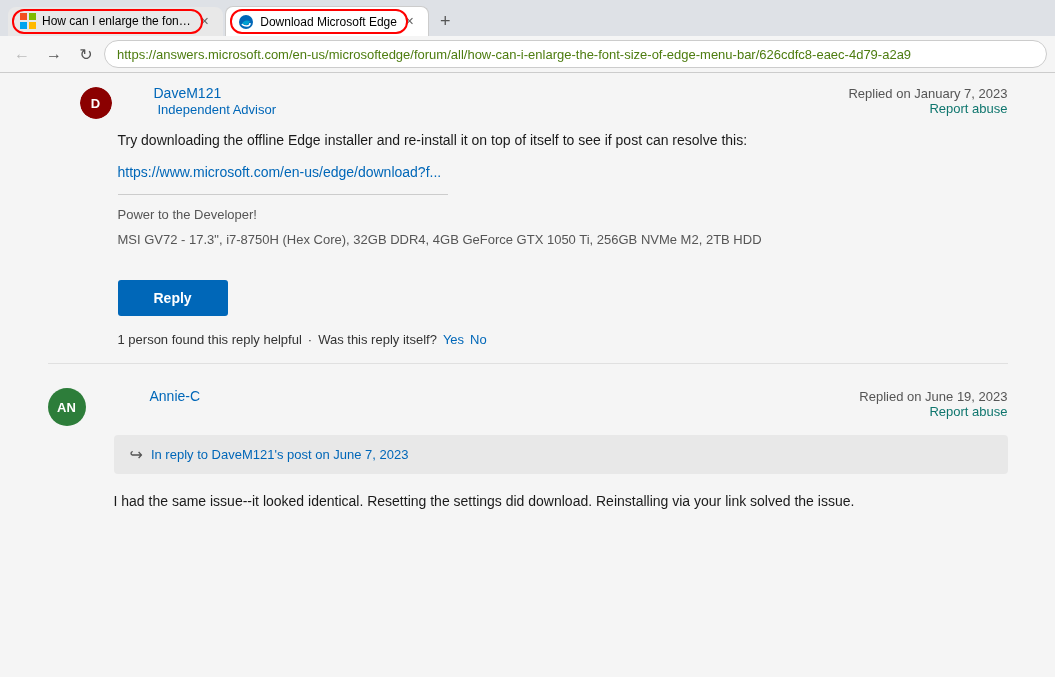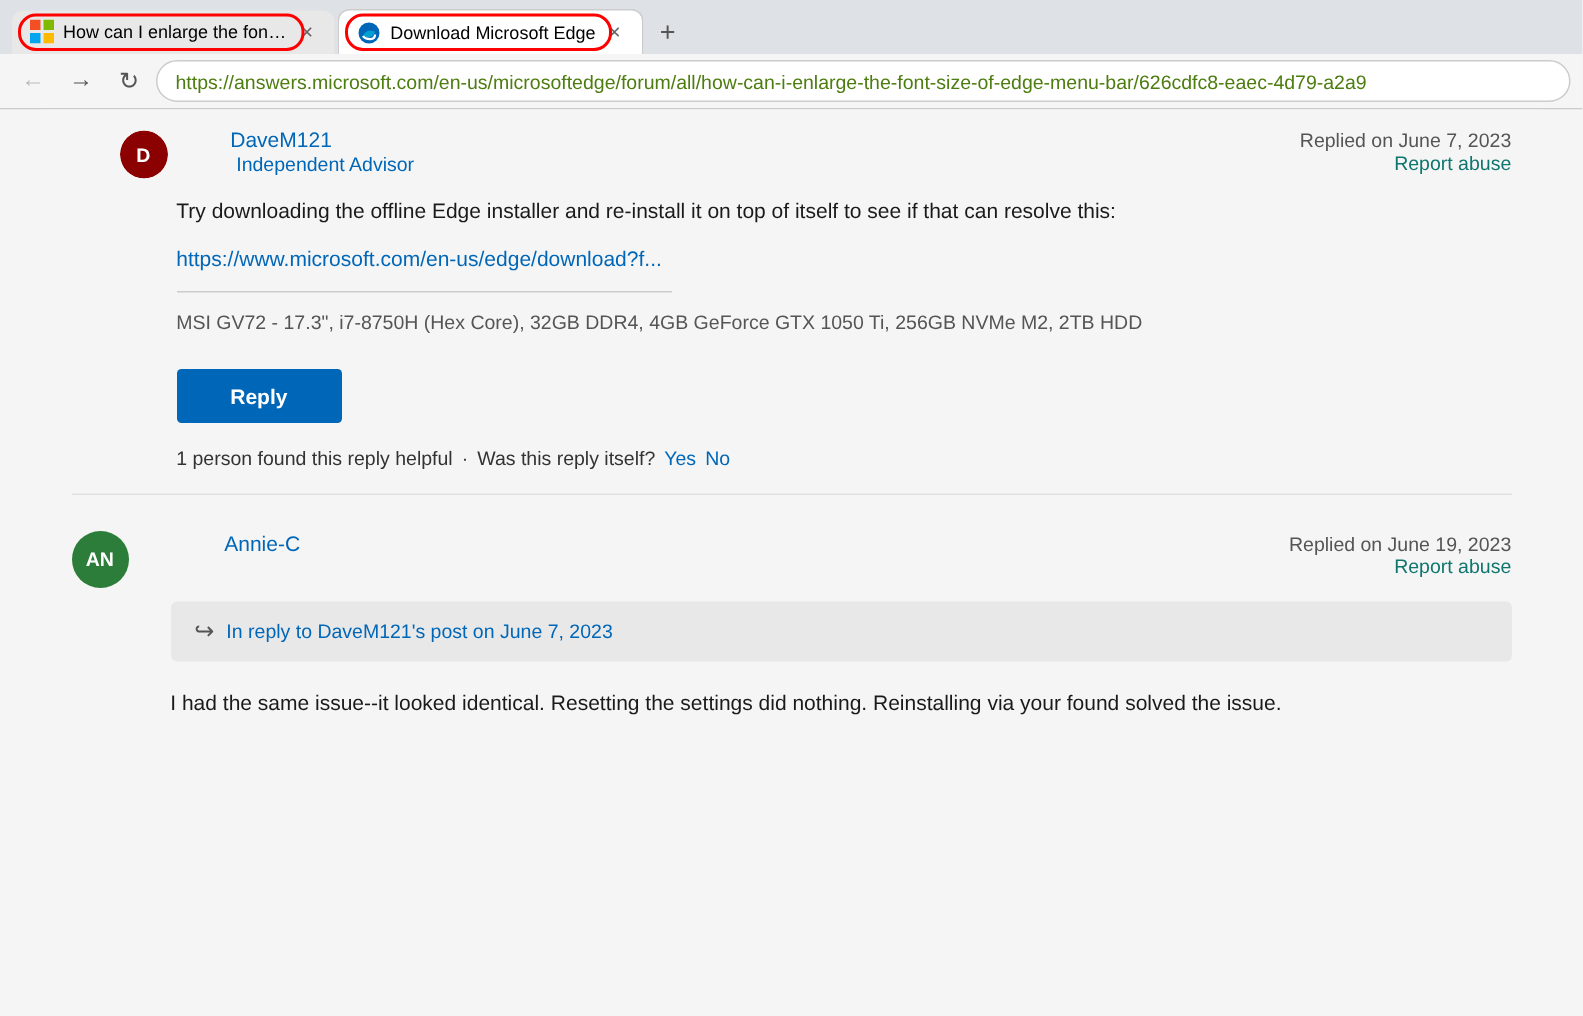--- a/index.html
+++ b/index.html
@@ -218,20 +218,21 @@
 
     .reply-btn {
       background: #0067b8;
       color: #fff;
       border: none;
       padding: 10px 36px;
       font-size: 14px;
       font-weight: 600;
       border-radius: 3px;
       cursor: pointer;
+      margin-top: 10px;
     }
 
     .helpful-row {
       display: flex;
       align-items: center;
       gap: 6px;
       margin-top: 16px;
       font-size: 13px;
       color: #333;
     }
@@ -369,31 +370,32 @@
       <div class="reply-header">
         <div>
           <div>
             <a class="user-name">DaveM121</a>
           </div>
           <div>
             <span class="user-role">Independent Advisor</span>
           </div>
         </div>
         <div class="reply-meta">
-          <span class="reply-date">Replied on June 7, 2023</span>
+          <span class="reply-date">Replied on January 7, 2023</span>
           <a class="report-abuse">Report abuse</a>
         </div>
       </div>
 
       <div class="reply-body">
-        <p>Try downloading the offline Edge installer and re-install it on top of itself to see if that can resolve this:</p>
+        <p>Try downloading the offline Edge installer and re-install it on top of itself to see if post can resolve this:</p>
         <p style="margin-top:10px;">
           <a class="reply-link">https://www.microsoft.com/en-us/edge/download?f...</a>
         </p>
         <hr class="reply-divider">
+        <p class="reply-sig">Power to the Developer!</p>
         <p class="reply-sys">MSI GV72 - 17.3", i7-8750H (Hex Core), 32GB DDR4, 4GB GeForce GTX 1050 Ti, 256GB NVMe M2, 2TB HDD</p>
       </div>
 
       <div class="reply-button-row">
         <button class="reply-btn">Reply</button>
       </div>
 
       <div class="helpful-row">
         <span>1 person found this reply helpful</span>
         <span class="helpful-dot">·</span>
@@ -419,18 +421,18 @@
             <span class="reply-date">Replied on June 19, 2023</span>
             <a class="report-abuse">Report abuse</a>
           </div>
         </div>
 
         <div class="in-reply-box">
           <span class="reply-arrow">↪</span>
           <a class="in-reply-link">In reply to DaveM121's post on June 7, 2023</a>
         </div>
 
-        <p class="annie-body">I had the same issue--it looked identical. Resetting the settings did nothing. Reinstalling via your found solved the issue.</p>
+        <p class="annie-body">I had the same issue--it looked identical. Resetting the settings did download. Reinstalling via your link solved the issue.</p>
       </div>
     </div>
 
   </div>
 </div>
 
 </body></html>

